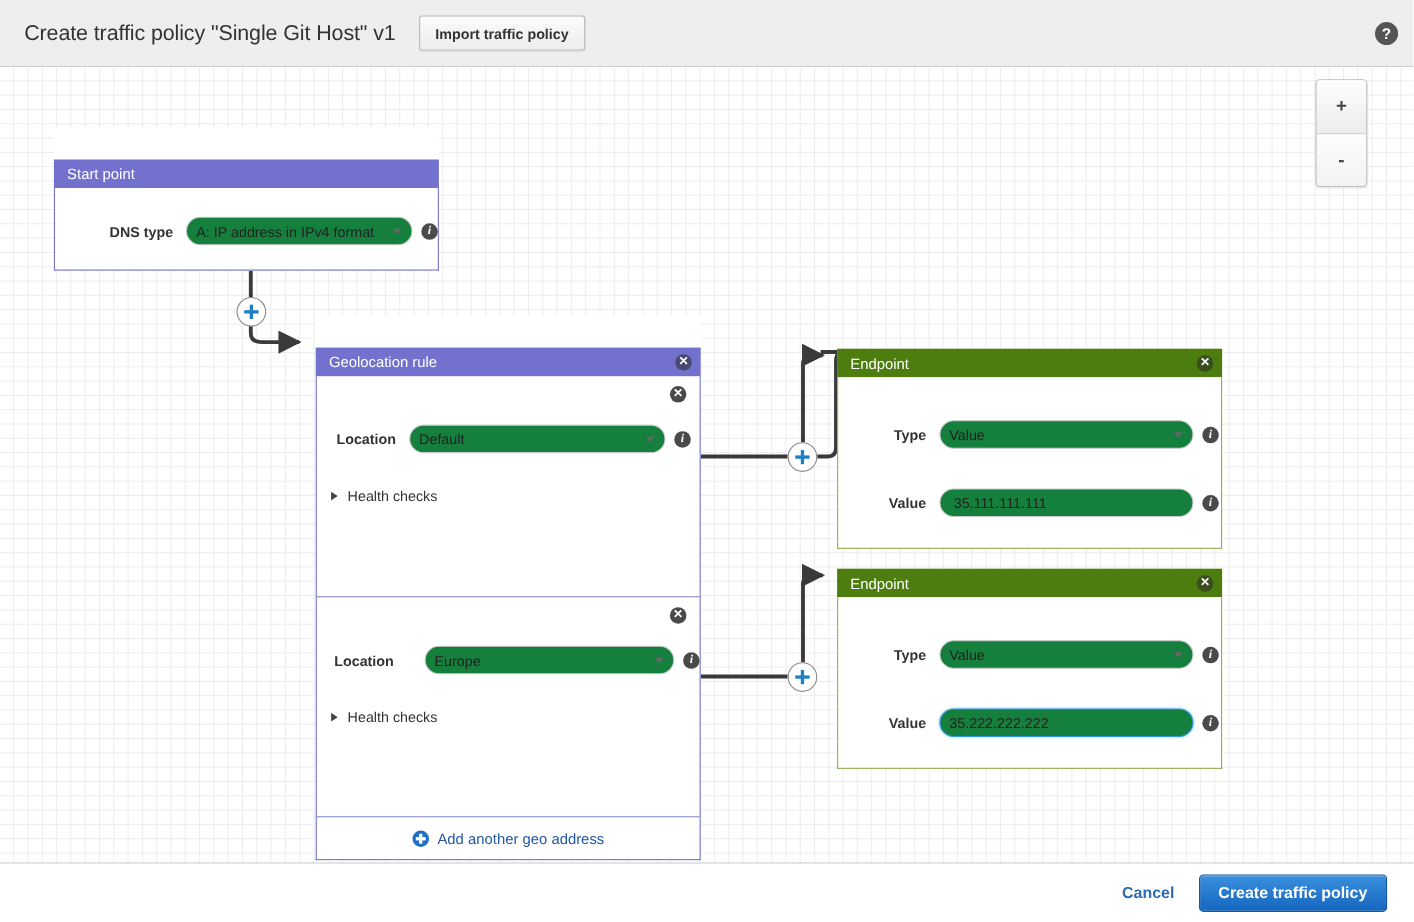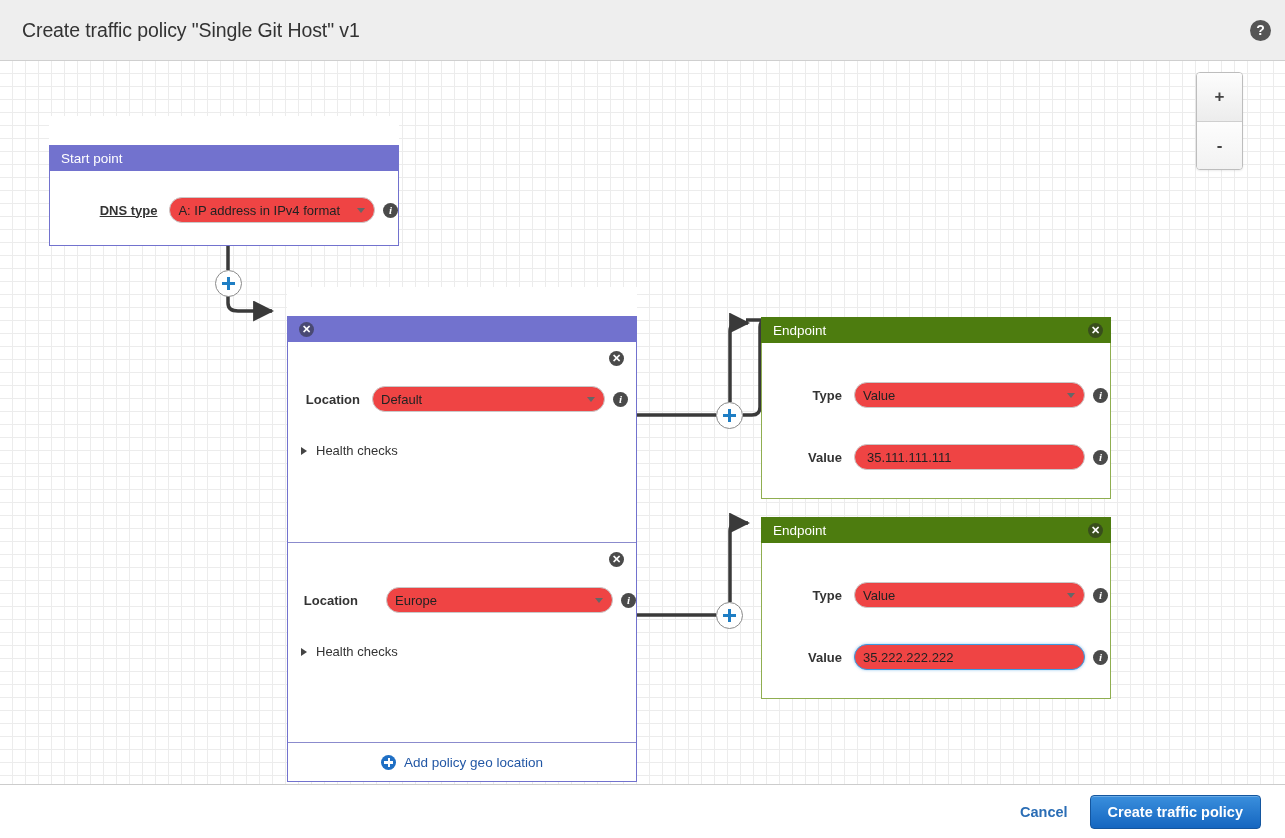--- a/index.html
+++ b/index.html
@@ -154,21 +154,21 @@
   .row { display: flex; align-items: center; }
   .lbl {
     font-size: 13px; font-weight: bold; color: #333333;
     text-align: right; white-space: nowrap;
   }
   .ctl {
     position: relative;
     height: 26px;
     border: 1px solid #c9c9c9;
     border-radius: 13px;
-    background: #ef4444;
+    background: #15803d;
     display: flex; align-items: center;
     padding: 0 8px;
     font-size: 13px; color: #222222;
     cursor: pointer;
     box-shadow: inset 0 1px 1px rgba(0,0,0,0.02);
   }
   .ctl.focused {
     border: 1px solid #3a9ae0;
     box-shadow: 0 0 3px rgba(58,154,224,0.55);
   }
@@ -235,20 +235,21 @@
     box-shadow: inset 0 1px 0 rgba(255,255,255,0.25);
   }
 </style>
 </head>
 <body>
 
 <div class="app">
 
   <div class="topbar">
     <div class="topbar-title">Create traffic policy "Single Git Host" v1</div>
+    <button class="import-btn">Import traffic policy</button>
     <div class="help-icon">?</div>
   </div>
 
   <div class="canvas">
 
     <div class="zoom-controls">
       <div class="zoom-btn plus">+</div>
       <div class="zoom-btn minus">-</div>
     </div>
 
@@ -276,32 +277,33 @@
     <div class="plus-node" style="left:215px; top:209px;"></div>
     <div class="plus-node" style="left:716px; top:341px;"></div>
     <div class="plus-node" style="left:716px; top:541px;"></div>
 
     <div class="node purple" style="left:49px; top:55px; width:350px;">
       <div class="node-header">
         <span class="ttl">Start point</span>
       </div>
       <div class="node-body" style="height:75px; position:relative;">
         <div class="row" style="position:absolute; left:0; top:26px; width:100%;">
-          <div class="lbl" style="width:118px;text-decoration:underline;">DNS type</div>
+          <div class="lbl" style="width:118px;">DNS type</div>
           <div class="ctl" style="margin-left:12px; width:224px;">
             <span>A: IP address in IPv4 format</span>
             <span class="caret"></span>
           </div>
           <span class="circ info" style="margin-left:8px;">i</span>
         </div>
       </div>
     </div>
 
     <div class="node purple" style="left:287px; top:226px; width:350px;">
       <div class="node-header">
+        <span class="ttl">Geolocation rule</span>
         <span class="circ x">✕</span>
       </div>
       <div class="node-body" style="padding:0;">
 
         <div style="position:relative; height:200px;">
           <span class="circ x" style="position:absolute; right:12px; top:9px;">✕</span>
           <div class="row" style="position:absolute; left:0; top:44px; width:100%;">
             <div class="lbl" style="width:72px;">Location</div>
             <div class="ctl" style="margin-left:12px; width:233px;">
               <span>Default</span>
@@ -326,21 +328,21 @@
             <span class="circ info" style="margin-left:8px;">i</span>
           </div>
           <div class="health" style="position:absolute; left:13px; top:89px;">
             <span class="tri"></span>
             <span>Health checks</span>
           </div>
         </div>
 
         <div class="geo-footer">
           <span class="plus-small"></span>
-          <span class="addtxt">Add policy geo location</span>
+          <span class="addtxt">Add another geo address</span>
         </div>
 
       </div>
     </div>
 
     <div class="node green" style="left:761px; top:256px; width:350px;">
       <div class="node-header">
         <span class="ttl">Endpoint</span>
         <span class="circ x">✕</span>
       </div>

